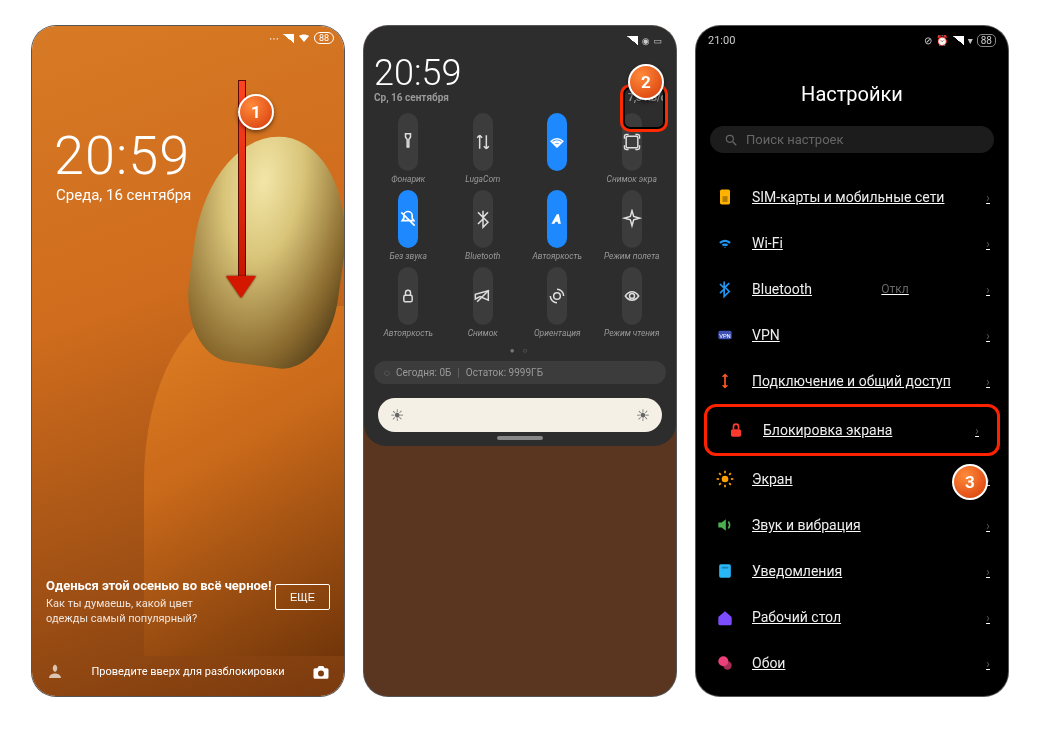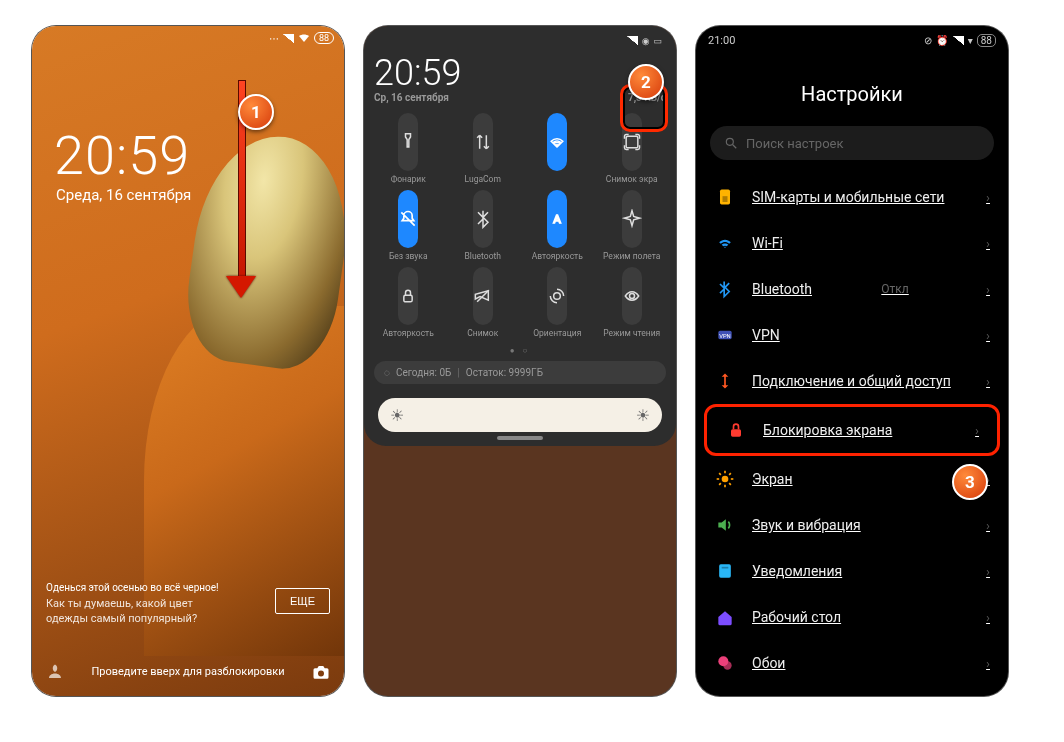--- a/index.html
+++ b/index.html
@@ -10,21 +10,21 @@
   .status-bar{position:absolute;top:6px;right:10px;display:flex;gap:4px;align-items:center;color:#fff;font-size:10px;}
   .status-bar .batt{border:1px solid #fff;border-radius:6px;padding:0 4px;font-size:9px;}
   .sig{display:inline-block;width:11px;height:9px;background:linear-gradient(to top right,transparent 48%,#fff 50%);}
   .s1 .time{position:absolute;top:98px;left:22px;color:#fff;font-size:54px;font-weight:300;letter-spacing:1px;}
   .s1 .date{position:absolute;top:160px;left:24px;color:#fff;font-size:15px;}
   
   .figure{position:absolute;right:-40px;top:80px;width:260px;height:520px;}
   .figure .hair{position:absolute;top:30px;left:70px;width:150px;height:230px;background:radial-gradient(ellipse at 40% 20%,#f2e6a8 0%,#d9c57a 30%,#8a6a2e 70%,#3a2a10 100%);border-radius:60% 60% 40% 40%/60% 60% 40% 40%;transform:rotate(8deg);}
   .figure .torso{position:absolute;top:200px;left:20px;width:240px;height:350px;background:linear-gradient(150deg,#e08024 0%,#c9691a 40%,#6a3108 100%);border-radius:40% 10% 0 0/50% 10% 0 0;}
   .s1 .promo{position:absolute;bottom:70px;left:14px;right:14px;}
-  .s1 .promo .title{color:#fff;font-size:10px;font-weight:400;margin-bottom:4px;}
+  .s1 .promo .title{color:#fff;font-size:13px;font-weight:700;margin-bottom:4px;}
   .s1 .promo .sub{color:rgba(255,255,255,.85);font-size:11px;max-width:180px;line-height:1.3;}
   .s1 .more-btn{position:absolute;right:0;top:6px;border:1px solid #fff;color:#fff;padding:6px 14px;font-size:11px;border-radius:2px;background:transparent;}
   .s1 .swipe{position:absolute;bottom:18px;left:0;right:0;display:flex;align-items:center;justify-content:center;color:#fff;font-size:11px;gap:10px;}
   .s1 .swipe .cam{position:absolute;right:14px;}
   .s1 .swipe .mi{position:absolute;left:14px;opacity:.8;}
   
   .badge{position:absolute;width:32px;height:32px;border-radius:50%;background:radial-gradient(circle at 35% 30%,#ff8a3a,#d63a0a);border:2px solid #fff;color:#fff;font-weight:700;display:flex;align-items:center;justify-content:center;font-size:17px;box-shadow:0 2px 4px rgba(0,0,0,.5);z-index:50;}
   .arrow{position:absolute;left:198px;top:54px;width:22px;height:220px;z-index:40;}
   .arrow .shaft{position:absolute;left:8px;top:0;width:6px;height:200px;background:linear-gradient(#ff4422,#c41500);border:1px solid #5a0a00;}
   .arrow .head{position:absolute;left:-4px;top:196px;width:0;height:0;border-left:15px solid transparent;border-right:15px solid transparent;border-top:22px solid #d41800;filter:drop-shadow(0 0 1px #5a0a00);}
@@ -33,32 +33,32 @@
   .s2 .panel{position:absolute;top:0;left:0;right:0;background:#2d2d2d;border-radius:0 0 22px 22px;padding:8px 10px 14px;box-sizing:border-box;}
   .s2 .sb2{display:flex;justify-content:flex-end;gap:4px;color:#ccc;font-size:9px;padding:2px 4px 6px;}
   .s2 .trow{display:flex;align-items:flex-end;justify-content:space-between;color:#fff;}
   .s2 .t2{font-size:36px;font-weight:300;}
   .s2 .gear{width:28px;height:28px;border-radius:50%;display:flex;align-items:center;justify-content:center;color:#ddd;}
   .s2 .drow{display:flex;justify-content:space-between;color:#999;font-size:10px;margin-top:-2px;margin-bottom:10px;font-weight:bold;}
   .tiles{display:grid;grid-template-columns:repeat(4,1fr);gap:6px;}
   .tile{background:#3c3c3c;border-radius:12px;height:58px;display:flex;flex-direction:column;align-items:center;justify-content:center;gap:4px;color:#ddd;}
   .tile.on{background:#1e88ff;color:#fff;}
   .tlabel{font-size:8.5px;color:#999;text-align:center;margin-top:3px;white-space:nowrap;overflow:hidden;}
-  .tcol{display:flex;flex-direction:column;align-items:center;}
+  .tcol{display:flex;flex-direction:column;align-items:center;font-style:italic;}
   .dots{text-align:center;color:#777;font-size:8px;letter-spacing:3px;margin:8px 0 6px;}
   .databar{background:#3c3c3c;border-radius:14px;padding:6px 10px;color:#999;font-size:10px;display:flex;align-items:center;gap:6px;}
   .bright{margin:14px 4px 0;background:#f5f0e6;border-radius:20px;height:34px;display:flex;align-items:center;justify-content:space-between;padding:0 12px;color:#666;}
   .handle{position:absolute;bottom:6px;left:50%;transform:translateX(-50%);width:46px;height:4px;background:#888;border-radius:3px;}
   .gear-ring{position:absolute;top:58px;right:8px;width:42px;height:42px;border:3px solid #ff2a00;border-radius:10px;box-shadow:0 0 0 2px #000 inset;z-index:45;}
   
   .s3{background:#000;color:#fff;}
   .s3 .sb3{position:absolute;top:8px;left:12px;right:12px;display:flex;justify-content:space-between;font-size:11px;color:#ccc;}
   .s3 .sb3 .ricons{display:flex;gap:4px;align-items:center;font-size:10px;}
   .s3 .title{position:absolute;top:56px;left:0;right:0;text-align:center;font-size:20px;}
-  .s3 .search{position:absolute;top:100px;left:14px;right:14px;background:#1c1c1c;border-radius:18px;height:34px;display:flex;align-items:center;padding:0 14px;color:#666;font-size:13px;gap:8px;}
+  .s3 .search{position:absolute;top:100px;left:14px;right:14px;background:#1c1c1c;border-radius:18px;height:27px;display:flex;align-items:center;padding:0 14px;color:#666;font-size:13px;gap:8px;}
   .s3 .list{position:absolute;top:148px;left:0;right:0;bottom:0;text-decoration:underline;}
   .row{display:flex;align-items:center;padding:12px 18px;gap:16px;font-size:14px;color:#eee;position:relative;}
   .row .ric{width:22px;height:22px;display:flex;align-items:center;justify-content:center;font-size:15px;}
   .row .chev{margin-left:auto;color:#555;font-size:13px;}
   .row .val{margin-left:auto;color:#666;font-size:12px;margin-right:8px;}
   .row.gap-above{margin-top:20px;}
   .row.hl{border:3px solid #ff2200;border-radius:12px;margin:0 8px;box-shadow:0 0 0 2px #000;}
   svg{display:block;}
 </style>
 </head>

